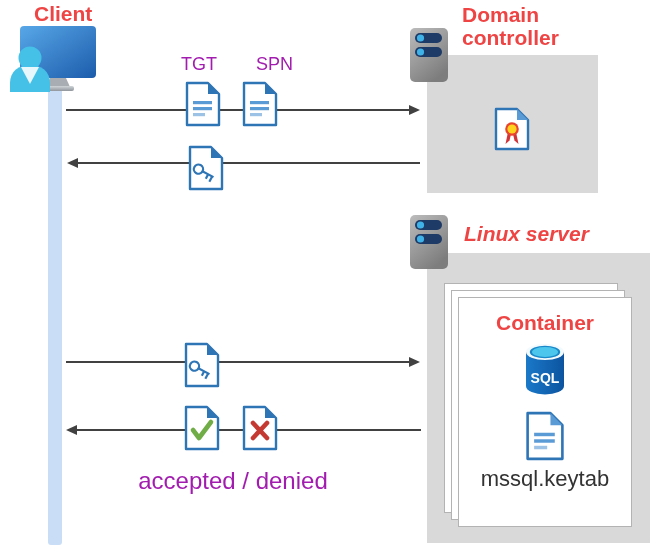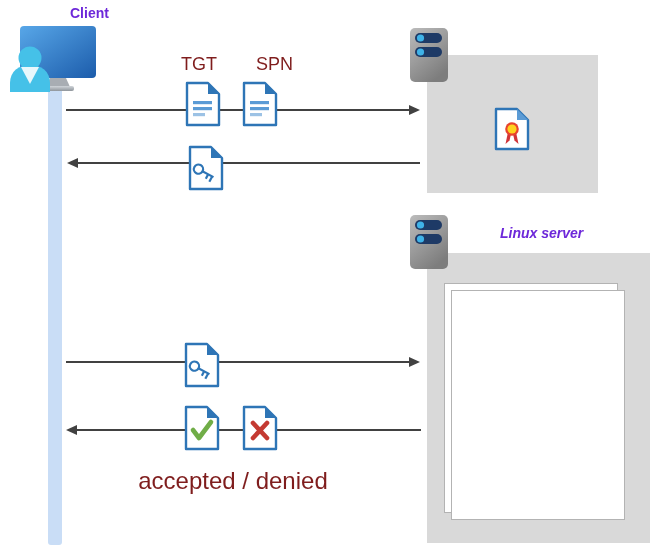--- a/index.html
+++ b/index.html
@@ -1,22 +1,22 @@
 <!DOCTYPE html>
 <html><head>
 <meta charset="utf-8">
 <style>
   html,body{margin:0;padding:0;background:#ffffff;}
   #stage{
     position:relative;width:660px;height:558px;background:#ffffff;
     font-family:"Liberation Sans",sans-serif;overflow:hidden;
   }
   .abs{position:absolute;}
-  .title{font-weight:bold;color:#6d28d9;font-size:14px;line-height:23px;margin-left:36px;}
-  .lbl{color:#7f1d1d;}
+  .title{font-weight:bold;color:#ef4444;font-size:21px;line-height:23px;}
+  .lbl{color:#a21caf;}
   .graybox{background:#d9d9d9;}
   .vbar{background:#c9ddf6;border-radius:3px;}
   .hline{height:2px;background:#414141;z-index:1;}
   .ah{width:0;height:0;z-index:1;}
   .ah.right{border-top:5.5px solid transparent;border-bottom:5.5px solid transparent;border-left:11px solid #414141;}
   .ah.left{border-top:5.5px solid transparent;border-bottom:5.5px solid transparent;border-right:11px solid #414141;}
   .docicon{z-index:2;}
   .paper{background:#ffffff;border:1px solid #b3b3b3;}
   .center{text-align:center;}
 </style>
@@ -98,20 +98,21 @@
   <div class="abs graybox" style="left:427px;top:55px;width:171px;height:138px;"></div>
 
   <svg class="abs" style="left:409px;top:27px;z-index:2;" width="40" height="56" viewBox="0 0 40 56">
     <rect x="1" y="1" width="38" height="54" rx="5" fill="url(#gsrv)"></rect>
     <rect x="6" y="6" width="27" height="10" rx="5" fill="#1e3a66"></rect>
     <circle cx="11.5" cy="11" r="3.6" fill="#3fb3e8"></circle>
     <rect x="6" y="20" width="27" height="10" rx="5" fill="#1e3a66"></rect>
     <circle cx="11.5" cy="25" r="3.6" fill="#3fb3e8"></circle>
   </svg>
 
+  <div class="abs title" style="left:462px;top:3px;width:115px;">Domain controller</div>
 
   <svg class="abs docicon" style="left:494px;top:107px;" width="36" height="44" viewBox="0 0 36 44">
     <path d="M2,2 H23 L34,13 V42 H2 Z" fill="#ffffff" stroke="#2e75b6" stroke-width="2.4" stroke-linejoin="round"></path>
     <polygon points="23,2 34,13 23,13" fill="#5b9bd5"></polygon>
     <polygon points="14,25 11.5,37 15.5,33.5 17,27" fill="#d13438"></polygon>
     <polygon points="22,25 24.5,37 20.5,33.5 19,27" fill="#d13438"></polygon>
     <circle cx="18" cy="22" r="6.8" fill="#e8432d"></circle>
     <circle cx="18" cy="22" r="4.6" fill="#ffd21e"></circle>
   </svg>
 
@@ -122,20 +123,41 @@
     <rect x="6" y="6" width="27" height="10" rx="5" fill="#1e3a66"></rect>
     <circle cx="11.5" cy="11" r="3.6" fill="#3fb3e8"></circle>
     <rect x="6" y="20" width="27" height="10" rx="5" fill="#1e3a66"></rect>
     <circle cx="11.5" cy="25" r="3.6" fill="#3fb3e8"></circle>
   </svg>
 
   <div class="abs title" style="left:464px;top:222px;font-style:italic;">Linux server</div>
 
   <div class="abs paper" style="left:444px;top:283px;width:172px;height:228px;"></div>
   <div class="abs paper" style="left:451px;top:290px;width:172px;height:228px;"></div>
+  <div class="abs paper" style="left:458px;top:297px;width:172px;height:228px;">
+    <div class="title center" style="margin-top:13px;">Container</div>
+
+    <svg style="display:block;margin:8px auto 0 auto;" width="40" height="56" viewBox="0 0 40 56">
+      <path d="M1,10 v34 a19,8.5 0 0 0 38,0 v-34 z" fill="url(#gsql)"></path>
+      <ellipse cx="20" cy="10" rx="19" ry="8" fill="#f2fafd"></ellipse>
+      <ellipse cx="20" cy="10" rx="15.2" ry="6.2" fill="#1a88c9"></ellipse>
+      <ellipse cx="20" cy="10" rx="13" ry="5.1" fill="#4cc6ec"></ellipse>
+      <text x="20" y="41" text-anchor="middle" font-family="Liberation Sans, sans-serif" font-size="14" font-weight="bold" fill="#ffffff">SQL</text>
+    </svg>
+
+    <svg style="display:block;margin:13px auto 0 auto;" width="40" height="50" viewBox="0 0 36 46">
+      <path d="M2,2 H23 L34,13 V44 H2 Z" fill="#ffffff" stroke="#2e75b6" stroke-width="2.4" stroke-linejoin="round"></path>
+      <polygon points="23,2 34,13 23,13" fill="#5b9bd5"></polygon>
+      <rect x="8" y="20" width="19" height="3.2" fill="#5b9bd5"></rect>
+      <rect x="8" y="26" width="19" height="3.2" fill="#5b9bd5"></rect>
+      <rect x="8" y="32" width="12" height="3.2" fill="#9cc2e5"></rect>
+    </svg>
+
+    <div class="center" style="margin-top:5px;font-size:22px;color:#333333;">mssql.keytab</div>
+  </div>
 
   <div class="abs hline" style="left:66px;top:361px;width:344px;"></div>
   <div class="abs ah right" style="left:409px;top:356.5px;"></div>
 
   <svg class="abs docicon" style="left:184px;top:342px;" width="36" height="46" viewBox="0 0 36 46">
     <path d="M2,2 H23 L34,13 V44 H2 Z" fill="#ffffff" stroke="#2e75b6" stroke-width="2.4" stroke-linejoin="round"></path>
     <polygon points="23,2 34,13 23,13" fill="#2e75b6"></polygon>
     <g transform="rotate(28 14 26)" stroke="#2e75b6" stroke-width="2.2" fill="none">
       <circle cx="10" cy="26" r="4.6" fill="#ffffff"></circle>
       <line x1="14.4" y1="26" x2="27" y2="26"></line>

